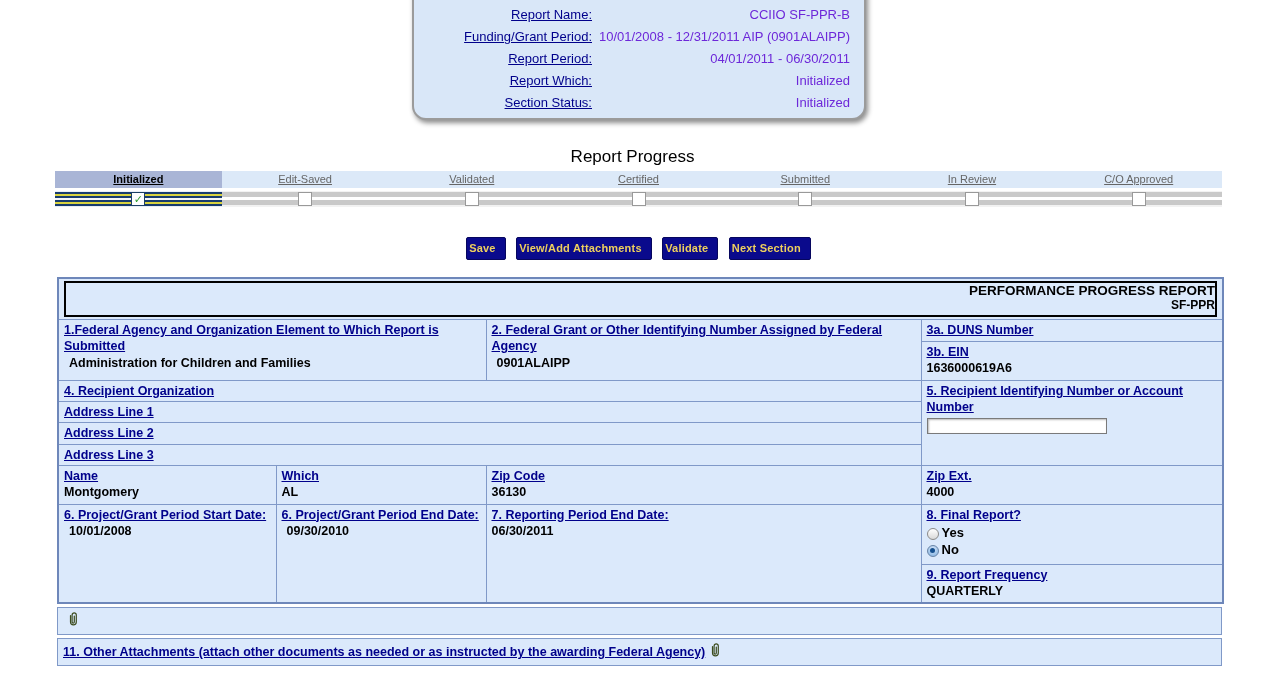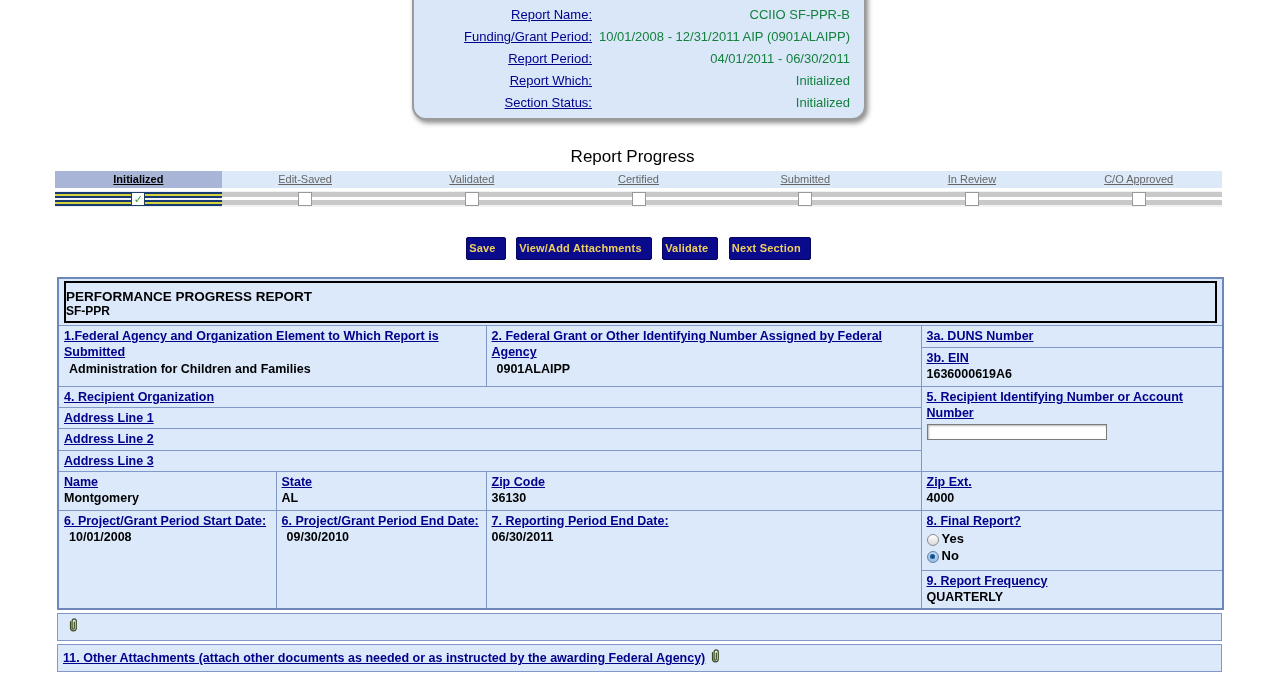--- a/index.html
+++ b/index.html
@@ -21,21 +21,21 @@
 
   
   .info-box{
     position:absolute;left:412px;top:-26px;width:454px;height:146px;
     background:#d9e7f8;border:2px solid #9b9b9b;border-radius:14px;
     box-shadow:2px 3px 5px rgba(0,0,0,.45);
     padding:28px 14px 0 10px;
   }
   .info-row{display:flex;line-height:22px;font-size:13px;justify-content:space-between;}
   .info-label{width:168px;text-align:right;flex:0 0 168px;}
-  .info-value{padding-left:6px;color:#15803d;}
+  .info-value{padding-left:6px;color:#6d28d9;}
 
   
   .progress-title{
     position:absolute;left:49px;top:147px;width:1167px;
     text-align:center;font-size:17px;color:#000;
   }
   .stages-wrap{position:absolute;left:55px;top:171px;width:1167px;}
   .stage-labels{display:flex;background:#dce9f8;height:17px;}
   .stage-label{
     flex:1 1 0;text-align:center;font-size:11px;color:#666;
@@ -91,21 +91,21 @@
     border:1px solid var(--table-border);
     background:var(--cell-bg);
     padding:2px 5px;font-size:12.5px;vertical-align:top;
   }
   .lbl{color:var(--accent);font-weight:bold;text-decoration:underline;line-height:1.3;}
   .val{font-weight:bold;color:#000;line-height:1.4;}
   .val.ind{padding-left:5px;}
   .hdr-cell{padding:4px;background:#e9f2fc;}
   .hdr-box{
     border:2px solid #000;background:var(--cell-bg);
-    text-align:left;padding:6px 0 3px 0;
+    text-align:right;padding:0 0 3px 0;
   }
   .hdr-title{font-size:13.5px;font-weight:bold;}
   .hdr-sub{font-size:12px;font-weight:bold;}
   input.acct{
     width:180px;height:16px;border:1px solid #7a7a7a;
     box-shadow:inset 1px 1px 2px #b9b9b9;margin-top:3px;background:#fff;
   }
   .radio-line{display:flex;align-items:flex-end;height:17px;font-weight:bold;font-size:13px;}
   .radio{
     width:12px;height:12px;border-radius:50%;border:1px solid #8a8a8a;
@@ -243,21 +243,21 @@
       <td colspan="3" style="height:21px">
         <span class="lnk lbl">Address Line 3</span>
       </td>
     </tr>
     <tr>
       <td style="height:36px">
         <span class="lnk lbl">Name</span>
         <div class="val">Montgomery</div>
       </td>
       <td>
-        <span class="lnk lbl">State</span>
+        <span class="lnk lbl">Which</span>
         <div class="val">AL</div>
       </td>
       <td>
         <span class="lnk lbl">Zip Code</span>
         <div class="val">36130</div>
       </td>
       <td>
         <span class="lnk lbl">Zip Ext.</span>
         <div class="val">4000</div>
       </td>

